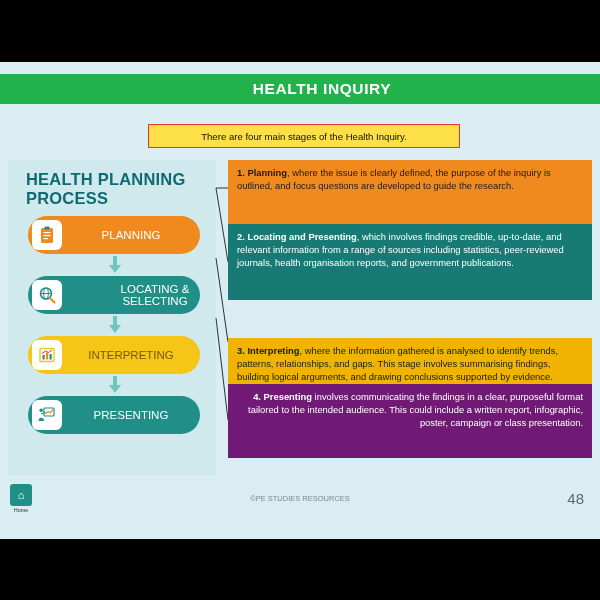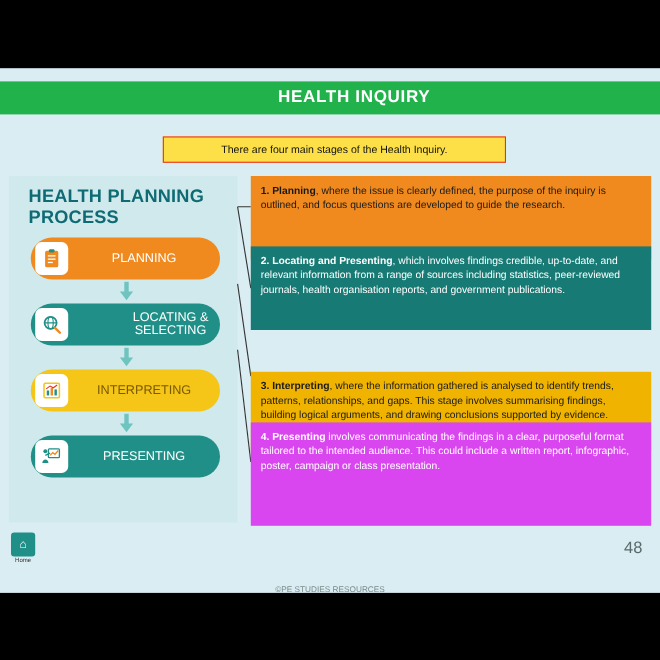--- a/index.html
+++ b/index.html
@@ -131,21 +131,21 @@
     padding: 6px 9px 6px 9px;
     box-sizing: border-box;
     font-size: 9.4px;
     line-height: 13.2px;
     color: #ffffff;
   }
   .desc-box b { font-weight: bold; }
   #desc-1 { top: 98px;  height: 76px; background: #f08a1e; color: #1a1a1a; }
   #desc-2 { top: 162px; height: 76px; background: #177a74; }
   #desc-3 { top: 244px; height: 72px; background: #f0b400; color: #1a1a1a; margin-top: 32px; }
-  #desc-4 { top: 322px; height: 94px; background: #d946ef; }
+  #desc-4 { top: 322px; height: 74px; background: #701a75; text-align: right; }
 
   
   .connector {
     position: absolute;
     stroke: #333333;
     stroke-width: 1;
     fill: none;
   }
   
   #home-button {
@@ -175,21 +175,20 @@
     margin-top: 1px;
   }
   #copyright {
     position: absolute;
     left: 0;
     top: 432px;
     width: 600px;
     text-align: center;
     font-size: 7.5px;
     color: #7b8a8a;
-    margin-top: 37px;
   }
   #page-number {
     position: absolute;
     right: 16px;
     top: 428px;
     font-size: 15px;
     color: #5b6b6b;
   }
   .icon-svg { display: block; }
 </style>

